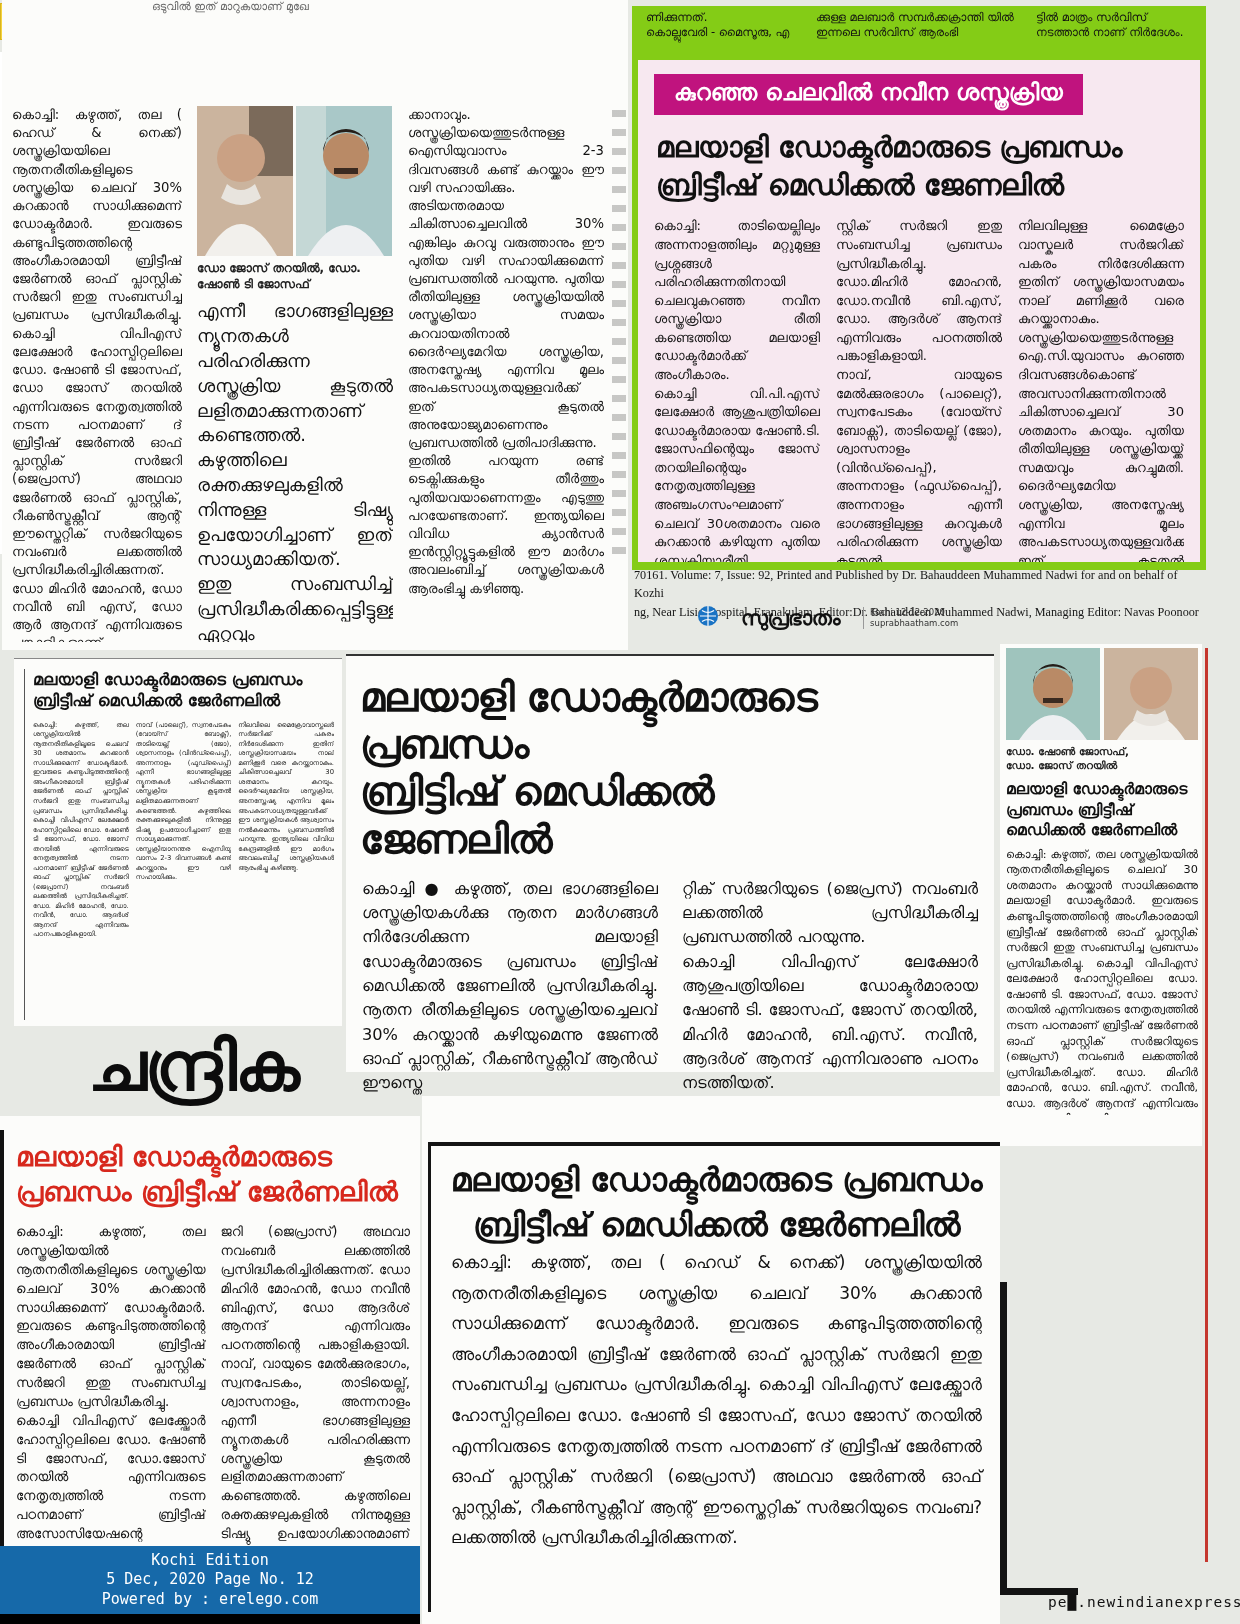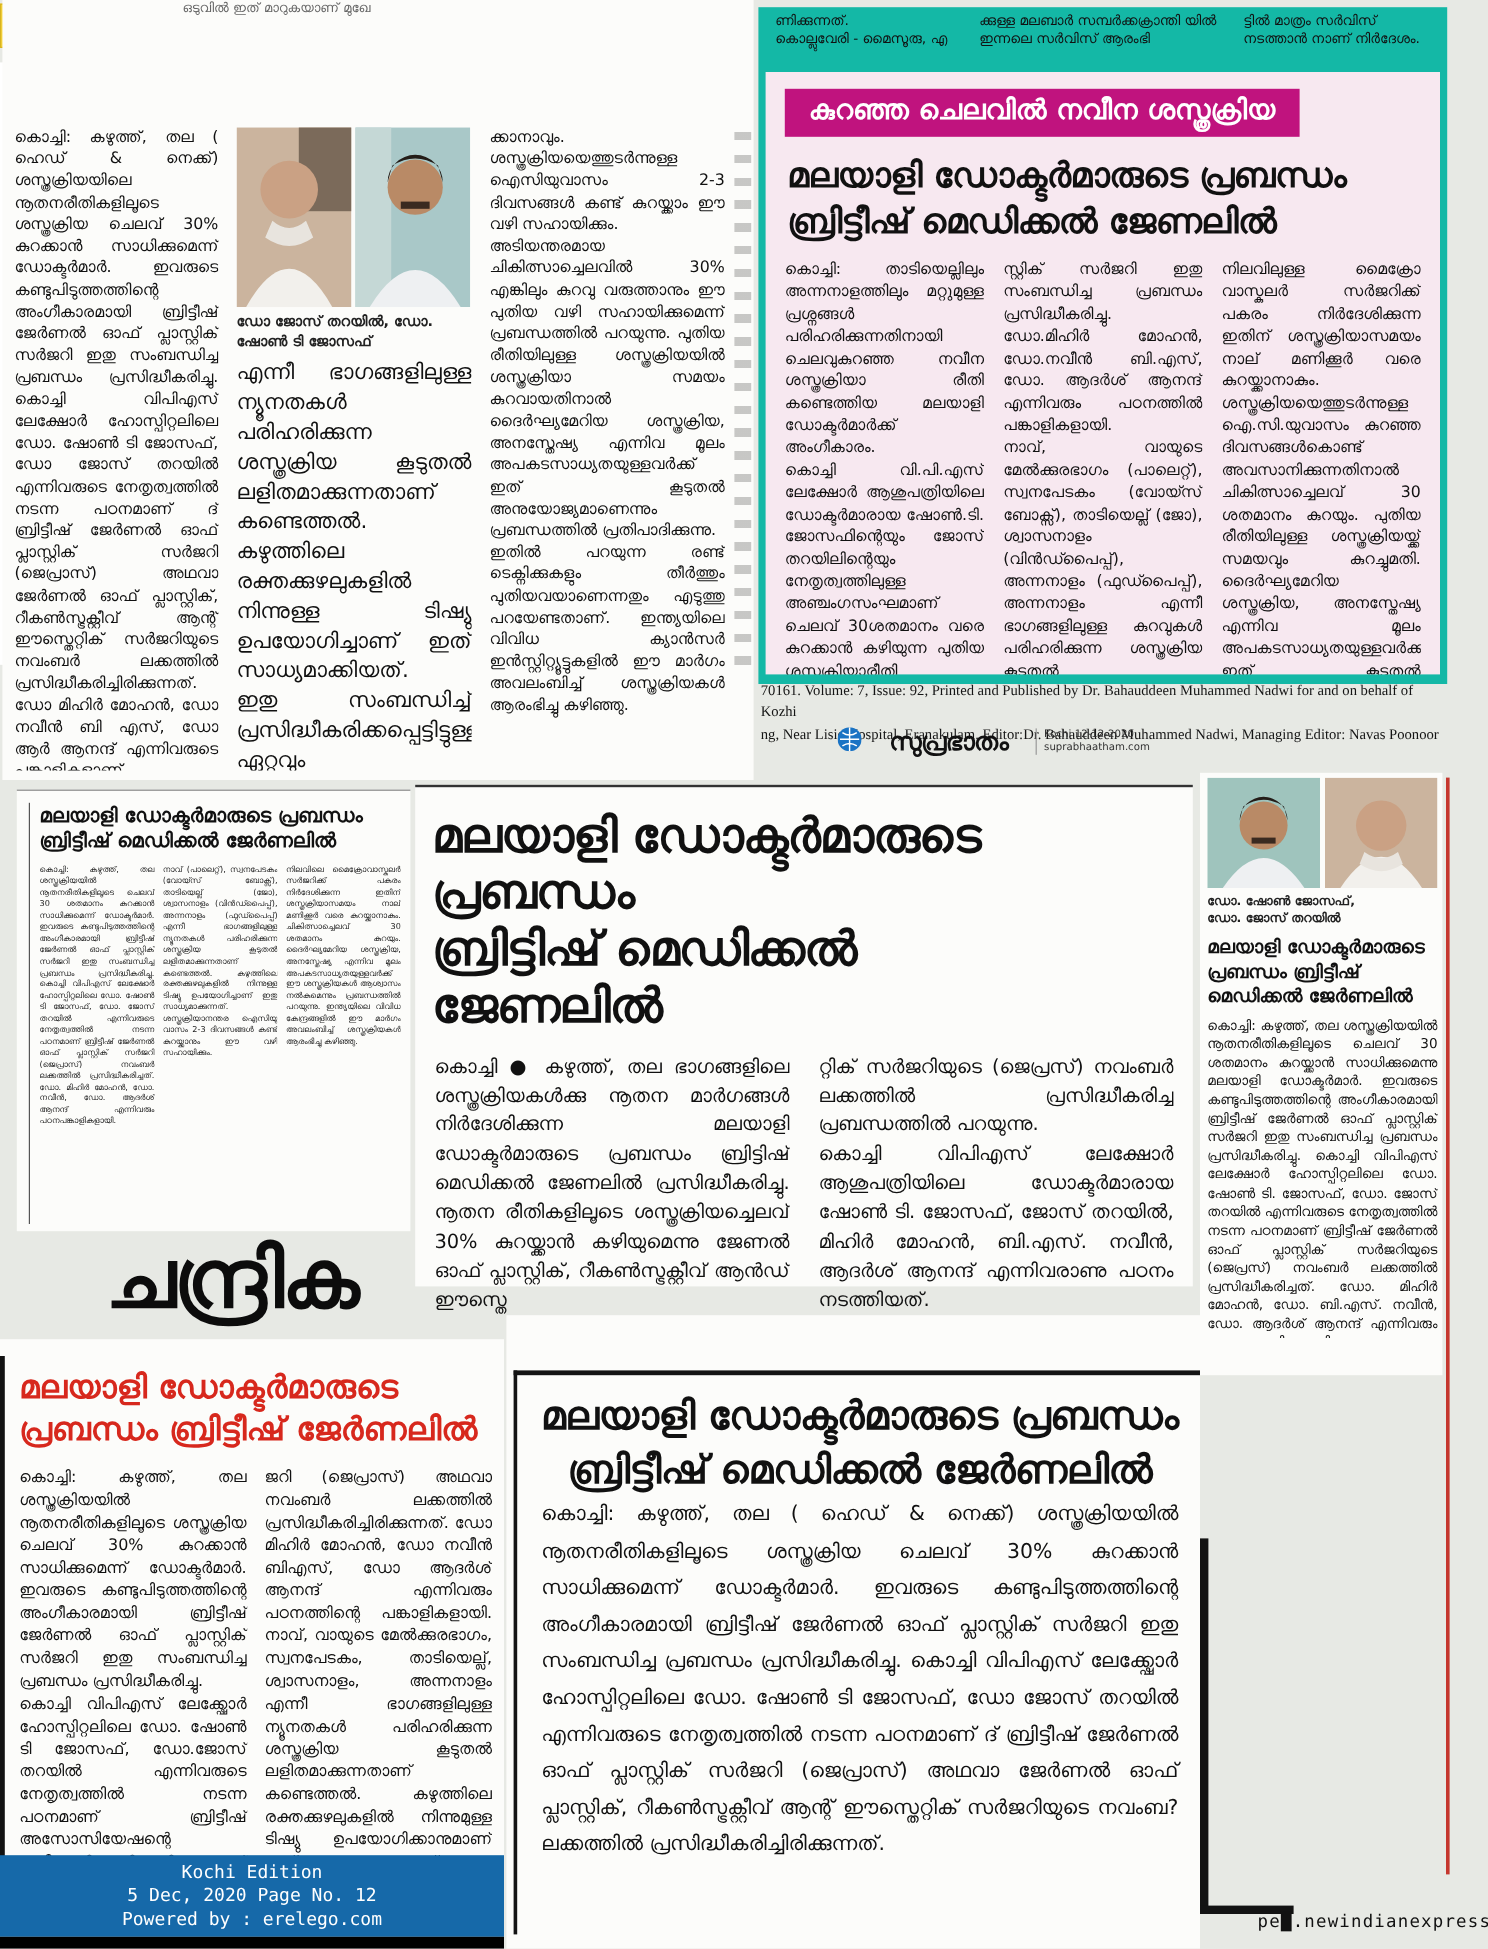--- a/index.html
+++ b/index.html
@@ -24,21 +24,21 @@
             font-size:13.2px;line-height:1.38;}
   #tl .body .cols{gap:15px;height:100%;}
   #tl .photos{display:flex;gap:3px;}
   .ph{overflow:hidden;position:relative;}
   .ph svg{display:block;}
   .cap{font-size:12px;font-weight:700;color:#222;line-height:1.3;margin:5px 0 7px;}
   #tl .cutstrip{position:absolute;right:2px;top:110px;width:14px;height:450px;
       background:repeating-linear-gradient(to bottom,#9c9c9a 0 7px,transparent 7px 19px);opacity:.55;}
 
   
-  #tr{left:632px;top:6px;width:574px;height:564px;background:#14b8a6;}
+  #tr{left:632px;top:6px;width:574px;height:564px;background:#84cc16;}
   #tr .frags{display:flex;gap:20px;padding:4px 10px 0 14px;font-size:11.5px;line-height:1.3;}
   #tr .frags .f1{width:150px;} #tr .frags .f2{width:200px;} #tr .frags .f3{width:160px;}
   #tr .pink{position:absolute;left:6px;top:54px;width:562px;height:502px;background:#f7e8f0;overflow:hidden;}
   #tr .kicker{display:inline-block;margin:14px 0 0 16px;padding:5px 20px 9px;background:#c0137e;
               color:#fff;font-size:23px;font-weight:700;}
   #tr .hl{margin:14px 18px 0;font-size:29px;font-weight:800;line-height:1.3;letter-spacing:-.5px;}
   #tr .cols{margin:13px 16px 0;gap:16px;font-size:13.1px;line-height:1.42;}
   #tr .imprint{position:absolute;left:2px;top:560px;width:568px;font-family:"Liberation Serif",serif;
                font-size:12.2px;line-height:1.5;color:#151515;}
   #tr .logoline{position:absolute;left:66px;top:600px;display:flex;align-items:center;gap:23px;}

